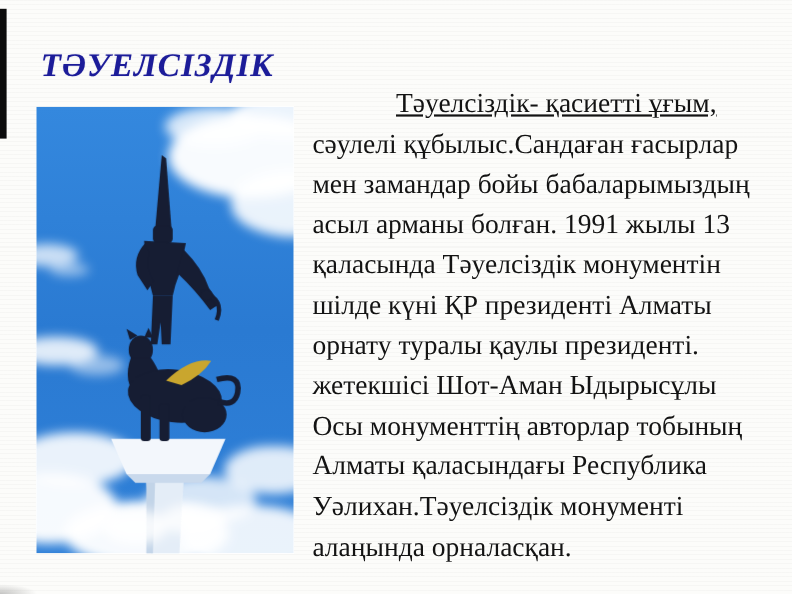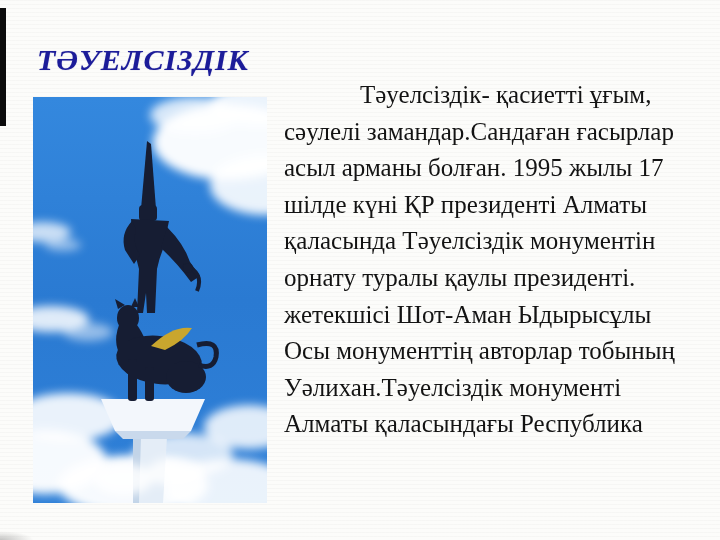--- a/index.html
+++ b/index.html
@@ -35,21 +35,21 @@
     z-index:1;
   }
   .photo svg{display:block;width:100%;height:100%;}
   .body-text{
     position:absolute;left:284px;top:77px;width:424px;z-index:2;
     color:#131313;
     font-size:25px;line-height:36.6px;
     white-space:nowrap;
   }
   .body-text .line{height:36.6px;}
-  .body-text .line-first{text-indent:76px;}
+  .body-text .line-first{text-indent:76px;text-decoration:underline;}
 </style>
 </head>
 <body>
 
 <div class="slide">
 
   <div class="left-edge-bar"></div>
 
   <div class="slide-title">
     <div>ТӘУЕЛСІЗДІК</div>
@@ -120,26 +120,28 @@
         <path d="M134 130 Q151 147 157 165 L167 179 L158 185 Q145 167 128 151 Z"></path>
         <path d="M150 168 Q172 175 164 194" fill="none" stroke="#161d33" stroke-width="4"></path>
         <circle cx="155" cy="171" r="5"></circle>
         <path d="M106 172 L124 172 L122 216 L114 216 L113 196 L110 216 L104 216 Z"></path>
       </g>
     </svg>
   </div>
 
   <div class="body-text">
     <div class="line line-first">Тәуелсіздік- қасиетті ұғым,</div>
-    <div class="line">сәулелі замандар.Сандаған ғасырлар</div>
-    <div class="line">асыл арманы болған. 1995 жылы 17</div>
+    <div class="line">сәулелі құбылыс.Сандаған ғасырлар</div>
+    <div class="line">мен замандар бойы бабаларымыздың</div>
+    <div class="line">асыл арманы болған. 1991 жылы 13</div>
+    <div class="line">қаласында Тәуелсіздік монументін</div>
     <div class="line">шілде күні ҚР президенті Алматы</div>
-    <div class="line">қаласында Тәуелсіздік монументін</div>
     <div class="line">орнату туралы қаулы президенті.</div>
     <div class="line">жетекшісі Шот-Аман Ыдырысұлы</div>
     <div class="line">Осы монументтің авторлар тобының</div>
+    <div class="line">Алматы қаласындағы Республика</div>
     <div class="line">Уәлихан.Тәуелсіздік монументі</div>
-    <div class="line">Алматы қаласындағы Республика</div>
+    <div class="line">алаңында орналасқан.</div>
   </div>
 
   <div class="bottom-smudge"></div>
 
 </div>
 
 </body></html>

